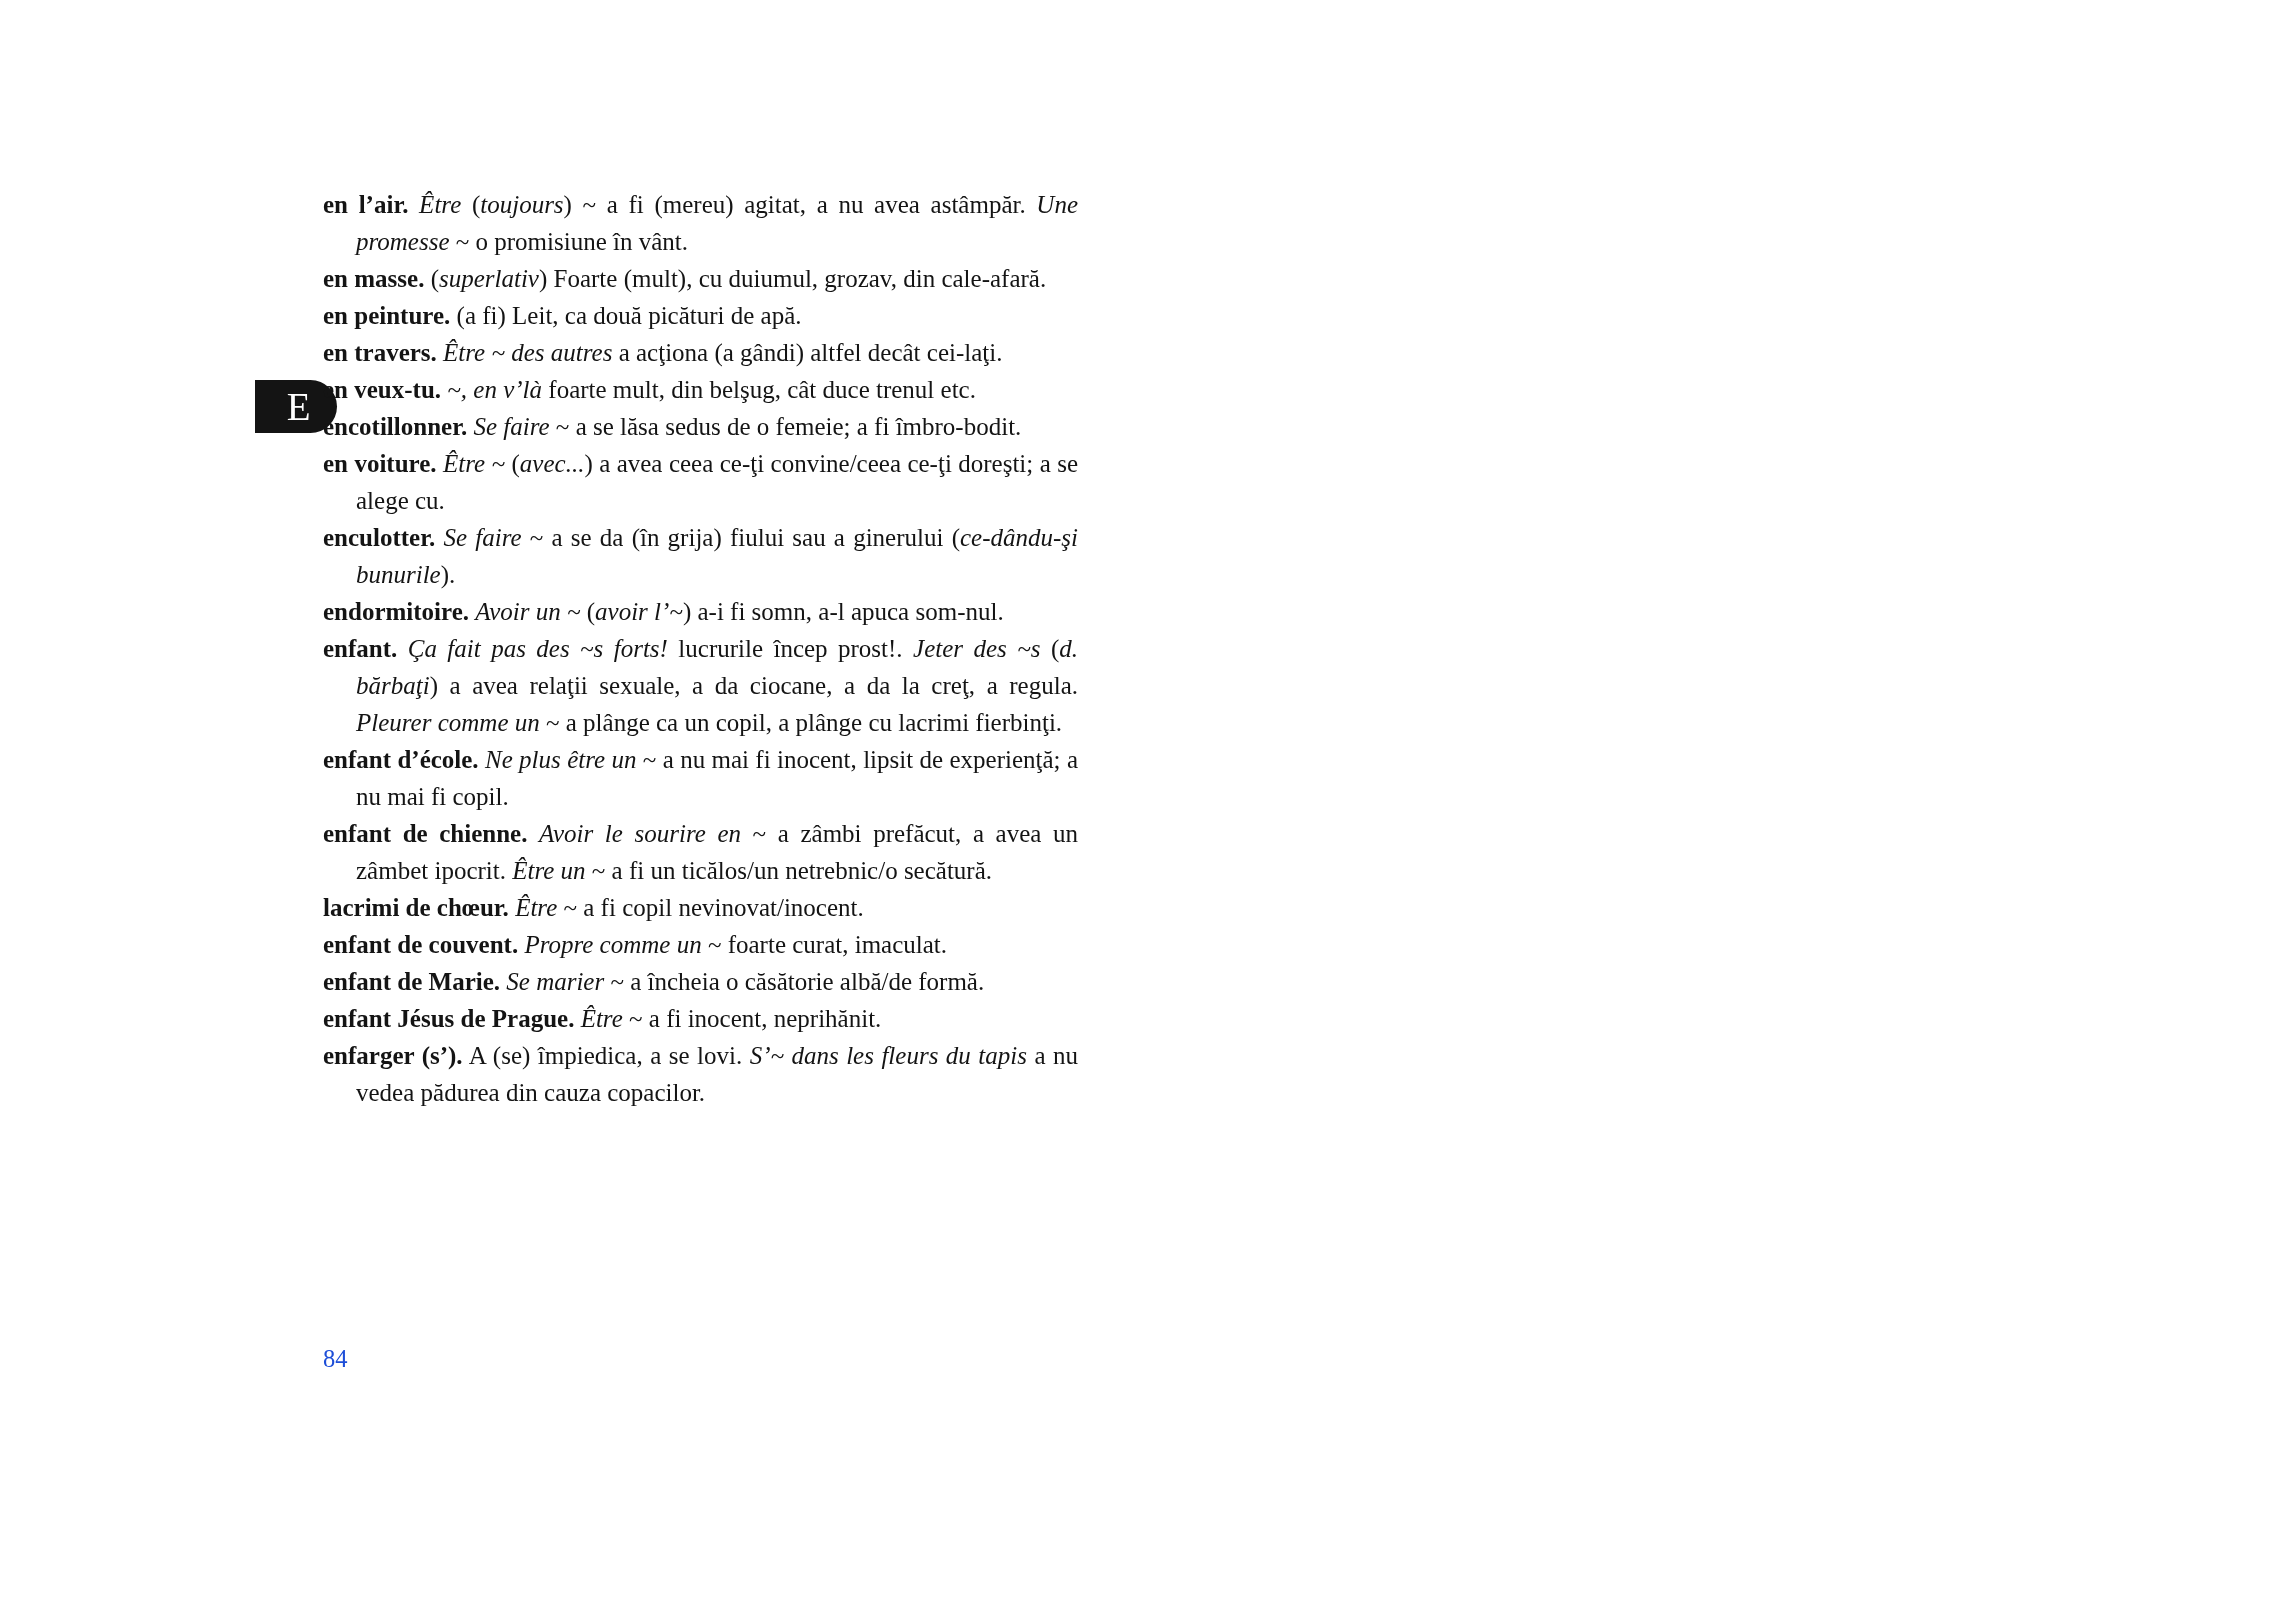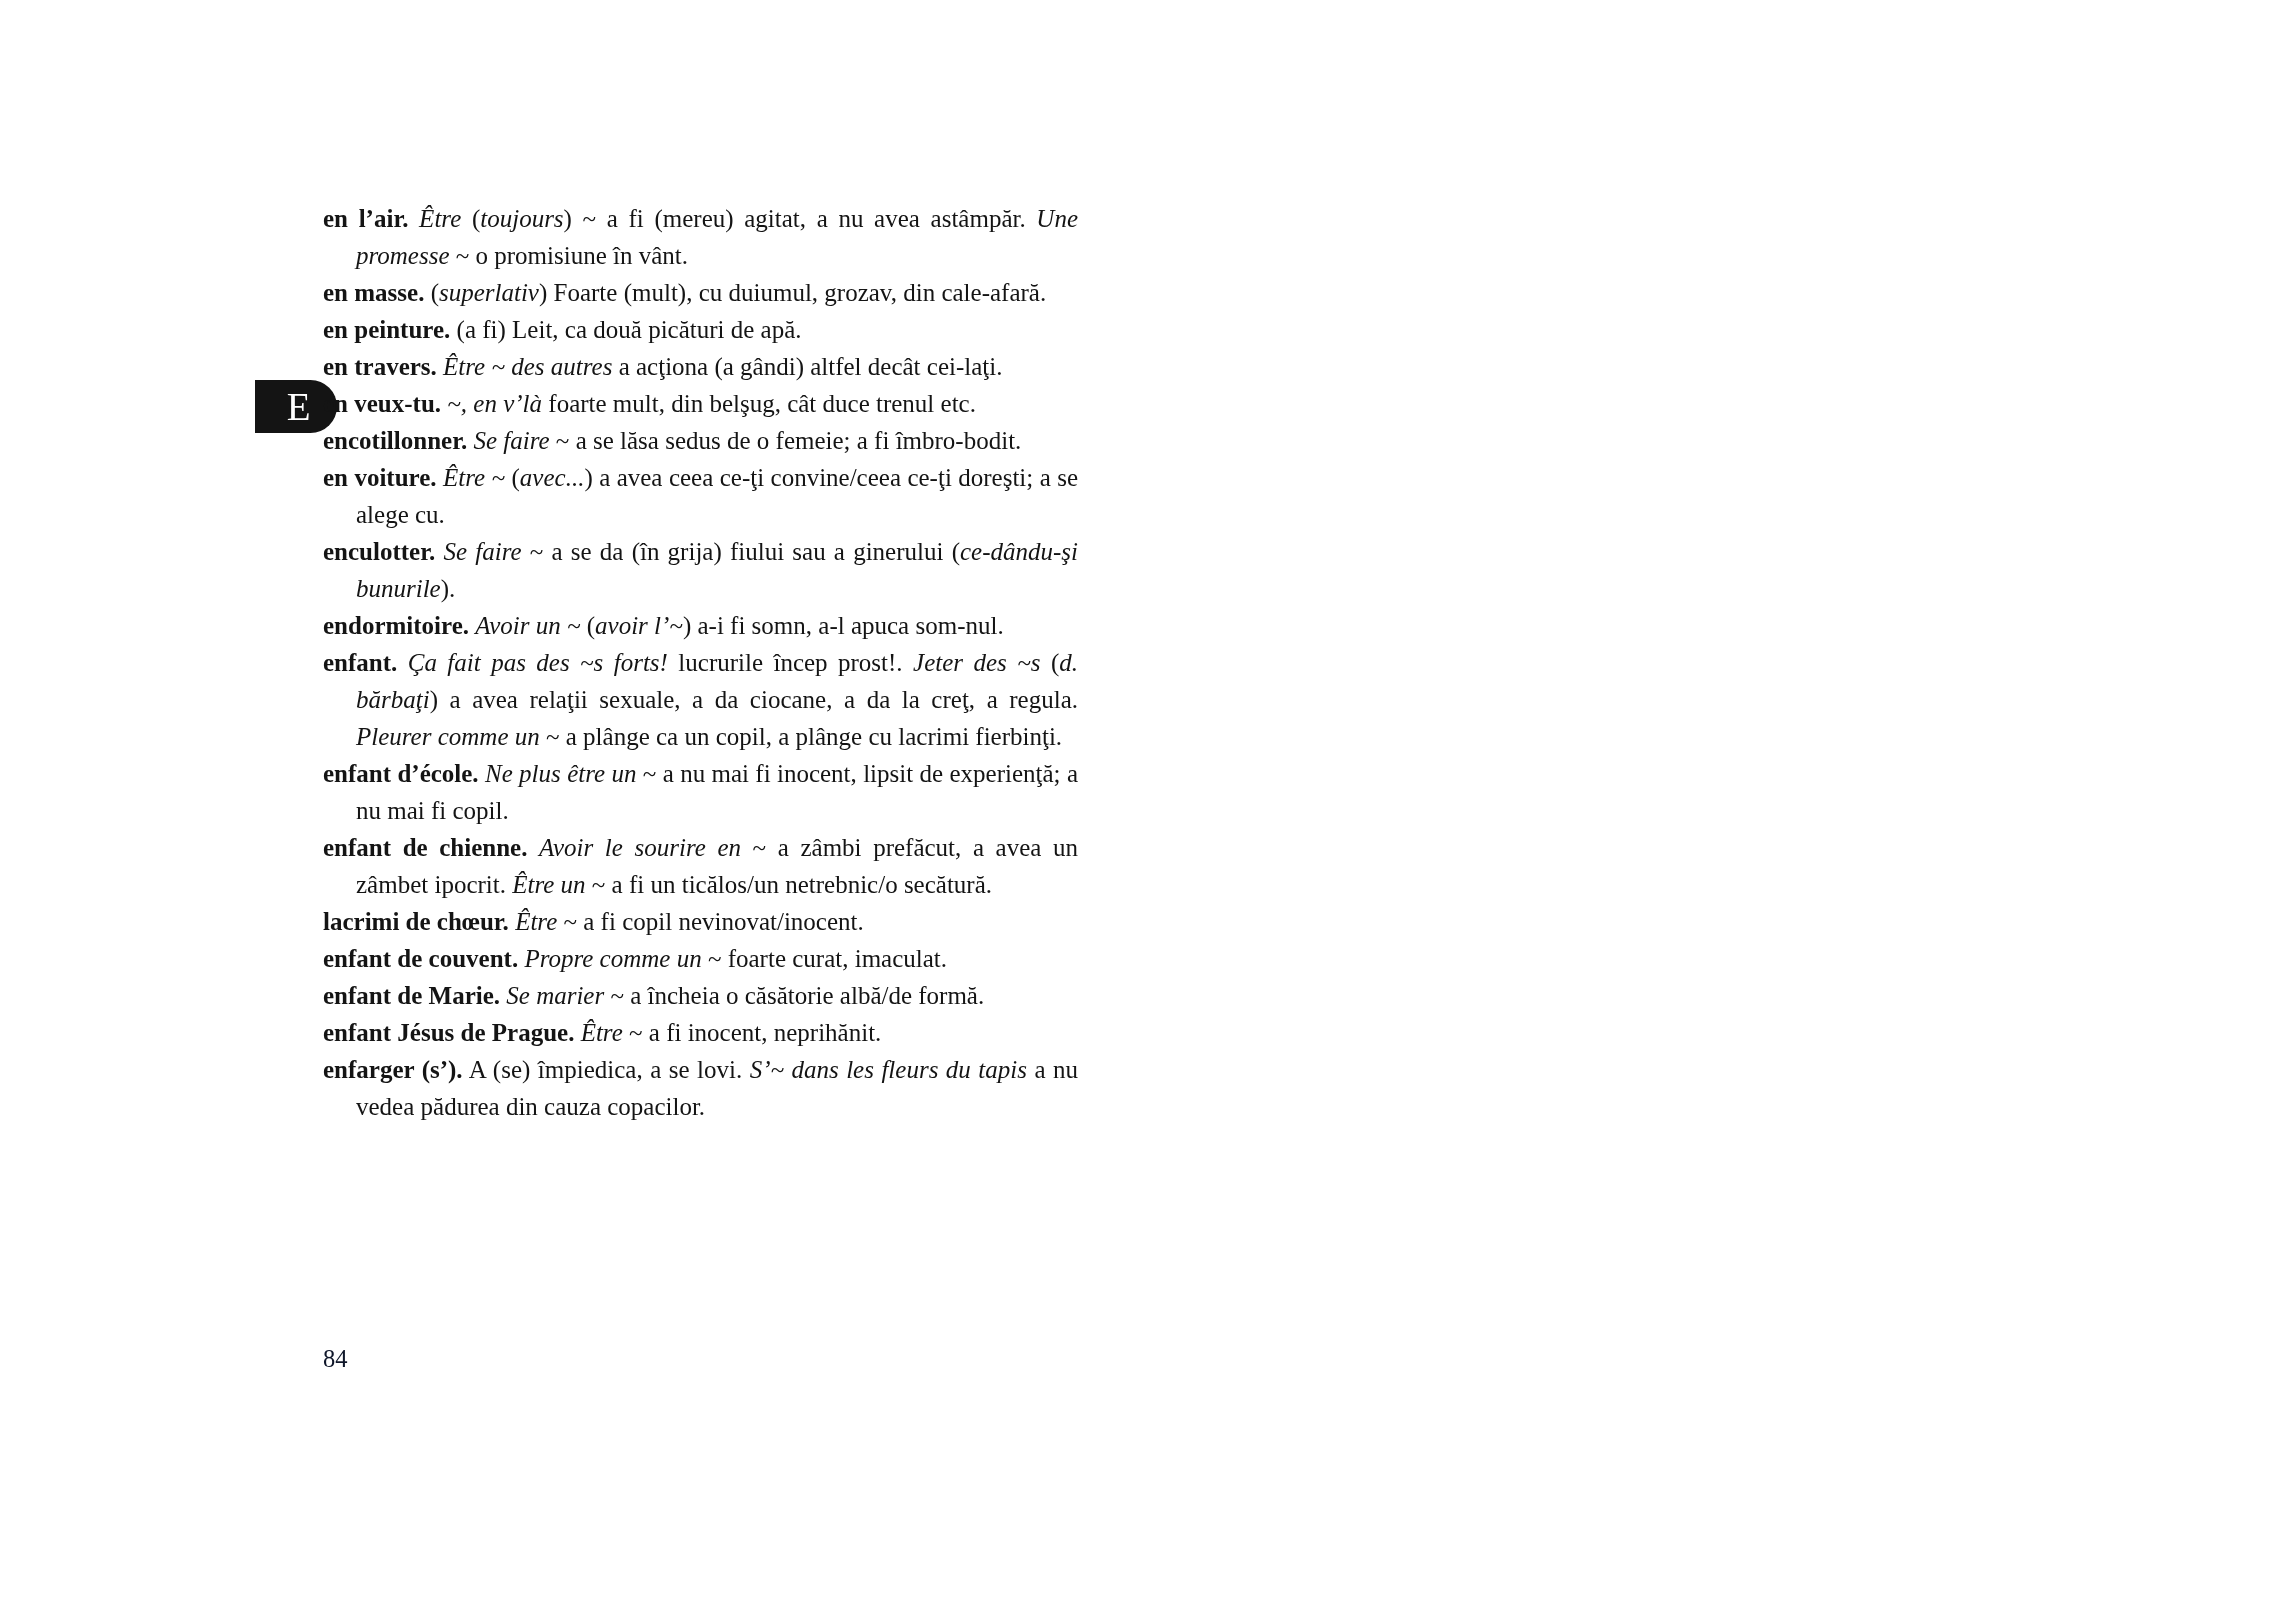--- a/index.html
+++ b/index.html
@@ -35,21 +35,20 @@
   
   .column {
     position: absolute;
     top: 186px;
     width: 755px;
     font-size: 25px;
     line-height: 37px;
     text-align: justify;
     text-justify: inter-word;
     hyphens: manual;
-    margin-top: 14px;
   }
   .page-left .column  { left: 323px; }
 
   .entry {
     padding-left: 33px;
     text-indent: -33px;
     margin: 0;
   }
 
   .hw {
@@ -80,21 +79,21 @@
     border-bottom-right-radius: 26.5px;
     text-indent: 5.9px;
   }
 
   
   .folio {
     position: absolute;
     bottom: 248px;
     font-size: 24.5px;
     line-height: 29px;
-    color: #0f172a;
+    color: #1d4ed8;
   }
   .folio-left  { left: 323px; }
 </style>
 </head>
 <body>
 
 <div class="spread">
 
   <div class="page page-left">
 

